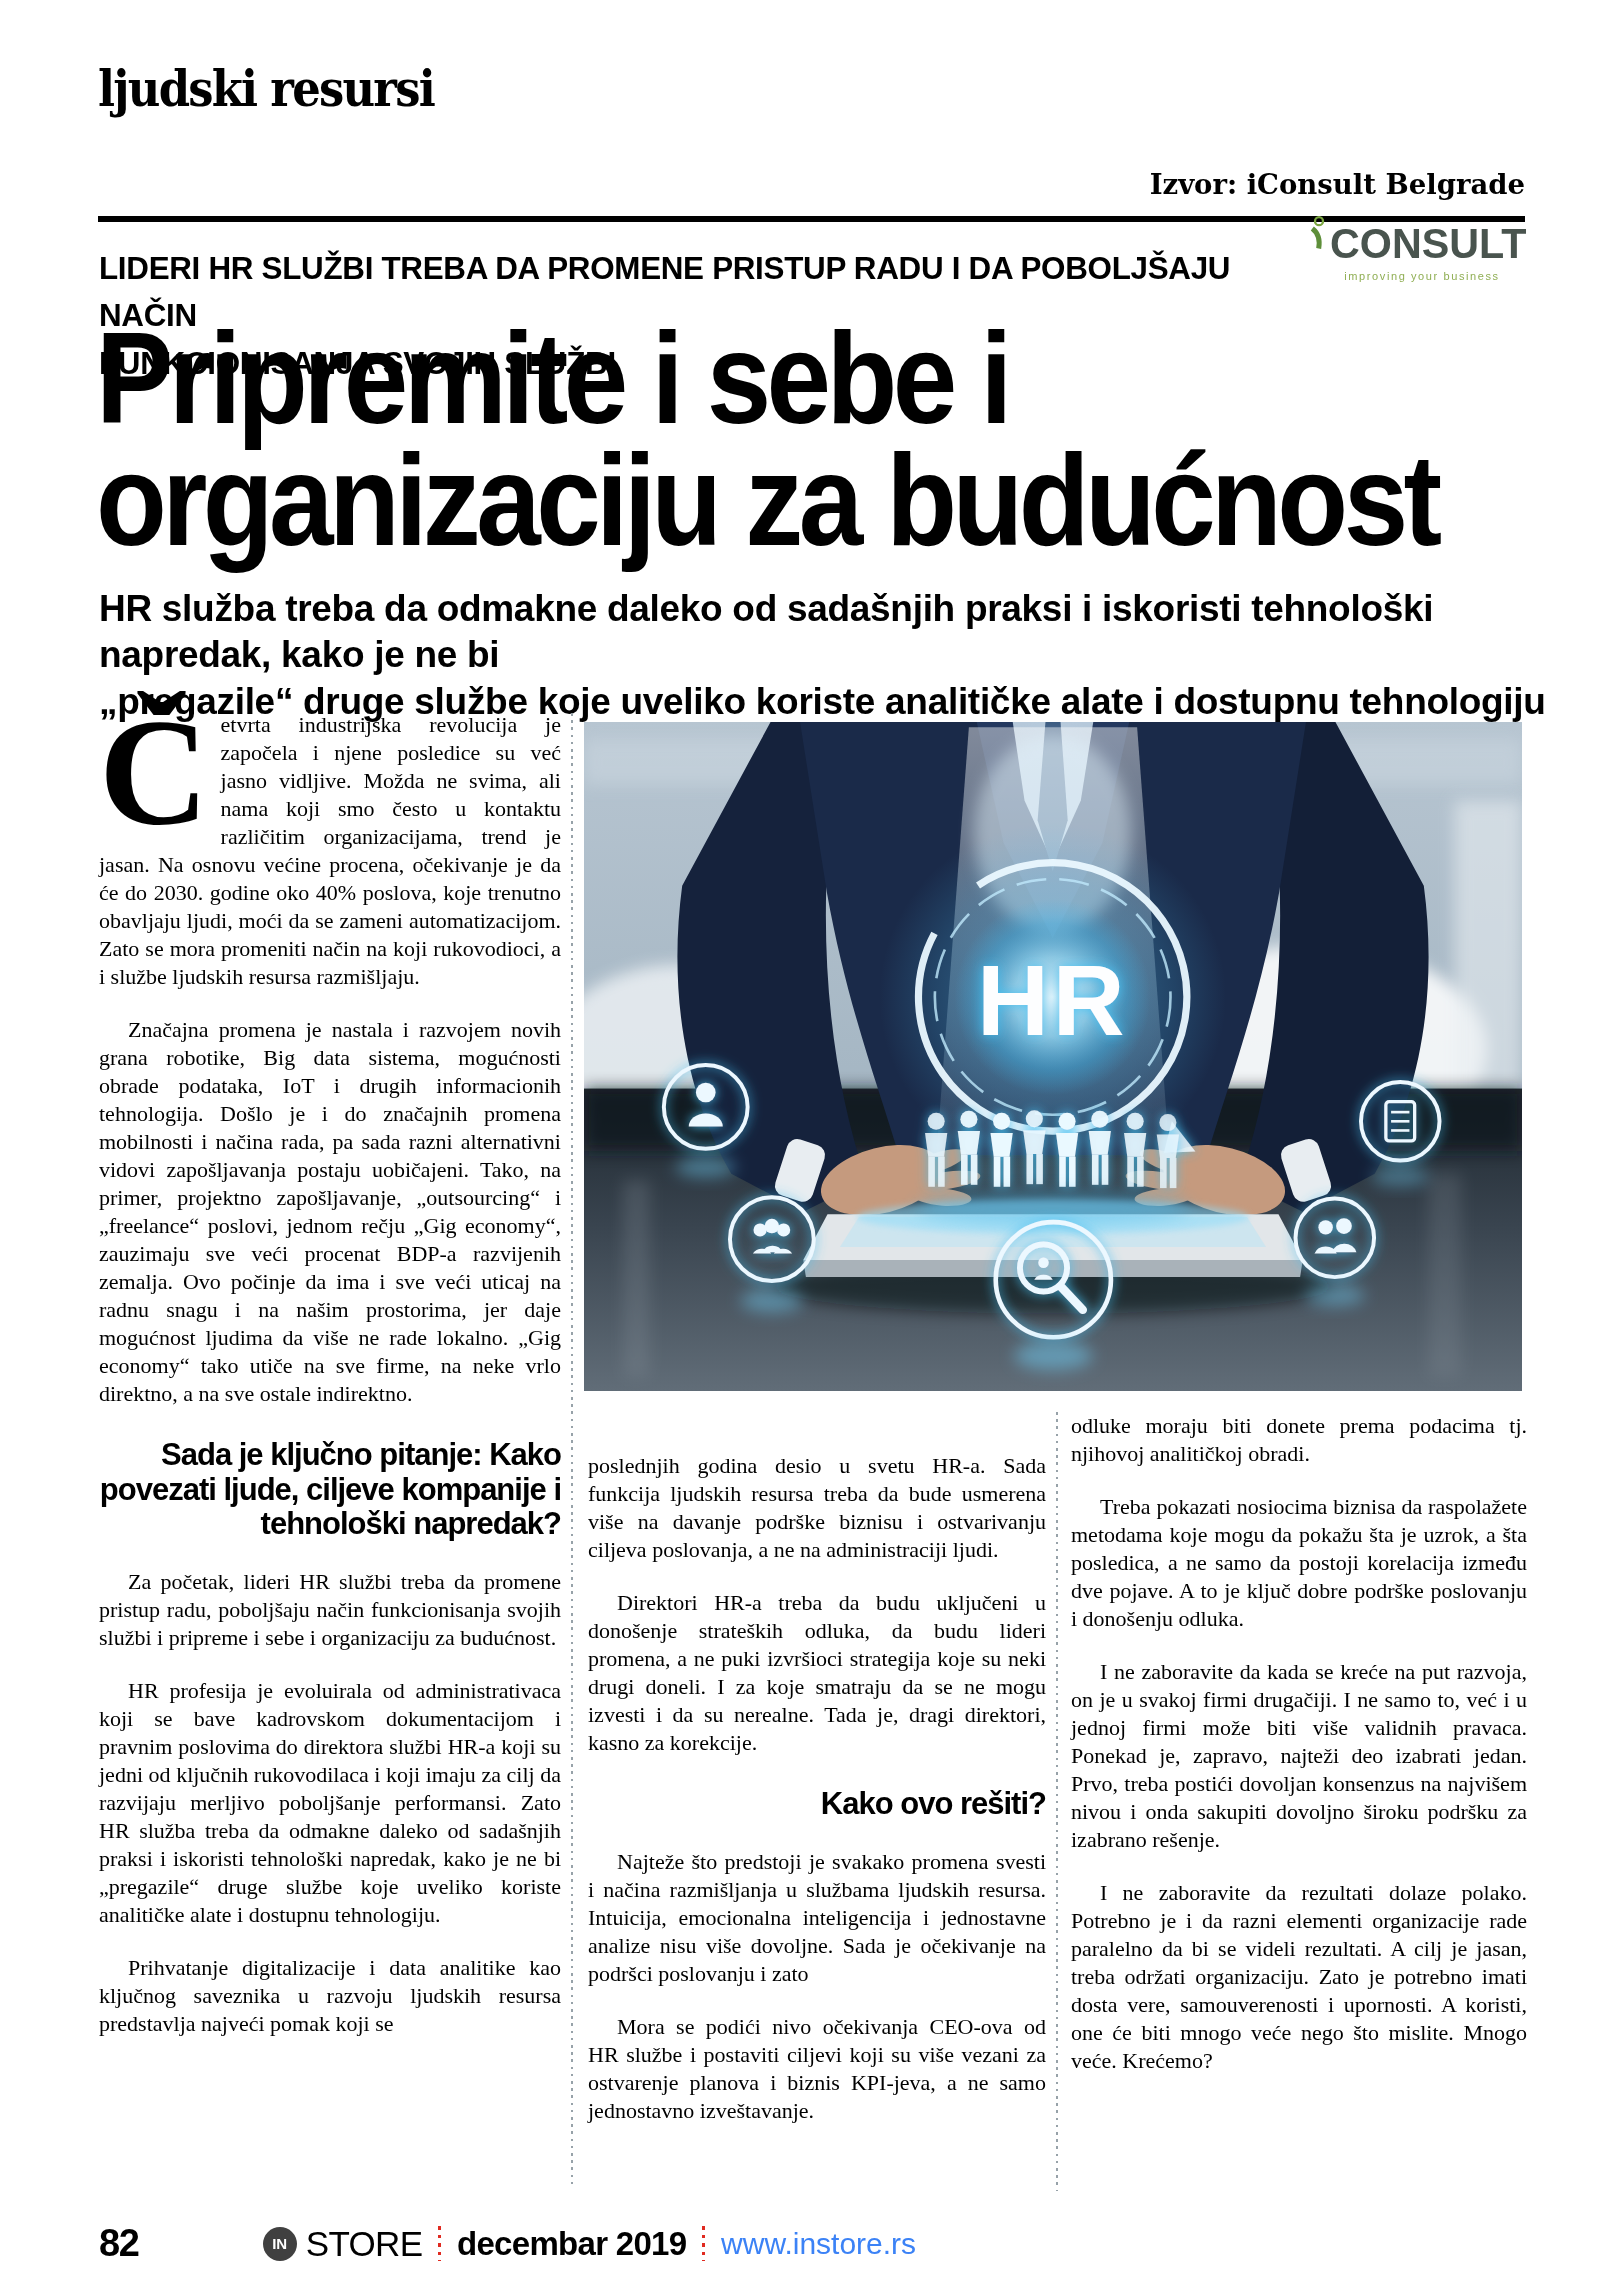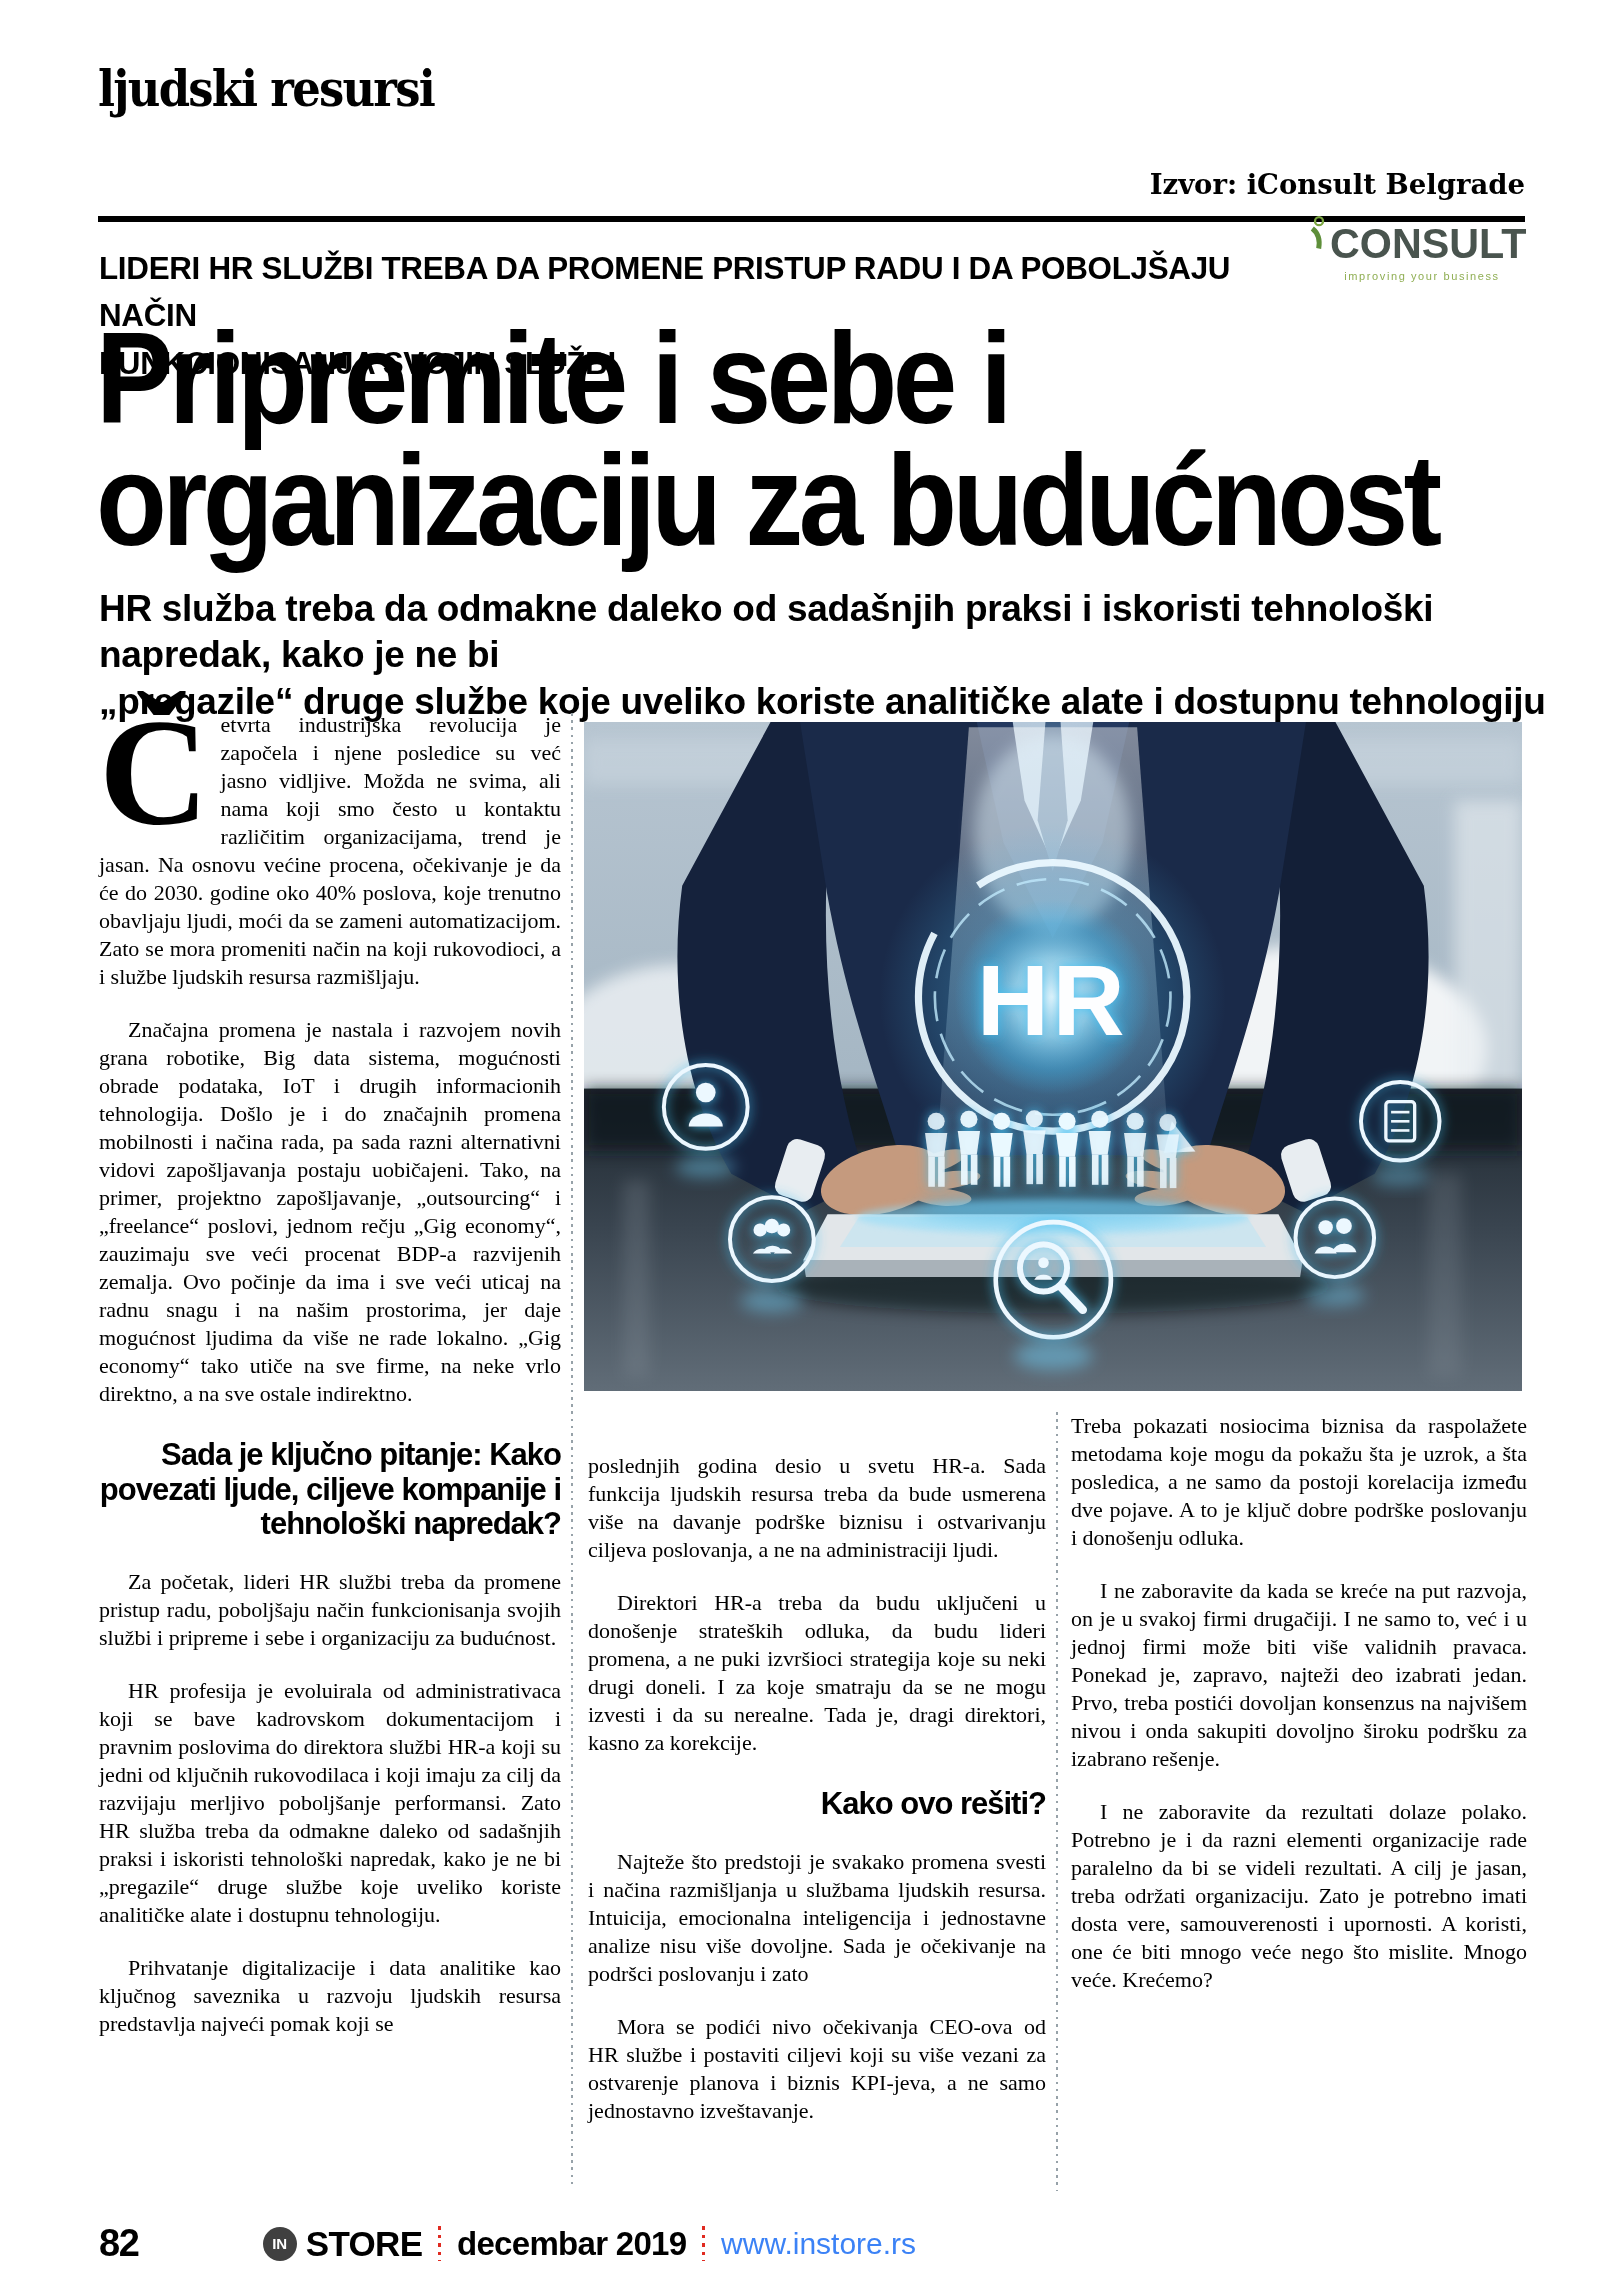--- a/index.html
+++ b/index.html
@@ -53,21 +53,21 @@
   .photo{position:absolute;left:584px;top:722px;width:938px;height:669px;overflow:hidden;}
   .photo svg{display:block;width:100%;height:100%;}
 
   
   .footer{position:absolute;left:99px;top:2222px;display:flex;align-items:center;
         font-family:"Liberation Sans",sans-serif;}
   .pageno{font-size:38px;font-weight:bold;letter-spacing:-1.3px;}
   .footer-logo{display:flex;align-items:center;margin-left:124px;gap:9.2px;}
   .in-circle{width:34px;height:34px;border-radius:50%;background:#404040;color:#fff;display:flex;
         align-items:center;justify-content:center;font-weight:bold;font-size:15px;}
-  .store{font-size:35px;font-weight:bold;letter-spacing:-0.7px;}
+  .store{font-size:35px;font-weight:normal;letter-spacing:-0.7px;}
   .fsep{width:3.3px;height:35px;margin:0 15.7px;
         background-image:repeating-linear-gradient(to bottom,#e02a20 0 3.9px,transparent 3.9px 8.5px);}
   .issue{font-size:33px;font-weight:bold;letter-spacing:-0.7px;}
   .website{font-size:30px;font-weight:normal;color:#3b82f6;}
 </style>
 </head>
 <body>
 
 <div class="page">
 
@@ -267,20 +267,21 @@
 
   <div class="col col2">
     <p>poslednjih godina desio u svetu HR-a. Sada funkcija ljudskih resursa treba da bude usmerena više na davanje podrške biznisu i ostvarivanju ciljeva poslovanja, a ne na administraciji ljudi.</p>
     <p>Direktori HR-a treba da budu uključeni u donošenje strateških odluka, da budu lideri promena, a ne puki izvršioci strategija koje su neki drugi doneli. I za koje smatraju da se ne mogu izvesti i da su nerealne. Tada je, dragi direktori, kasno za korekcije.</p>
     <h3 class="subhead">Kako ovo rešiti?</h3>
     <p>Najteže što predstoji je svakako promena svesti i načina razmišljanja u službama ljudskih resursa. Intuicija, emocionalna inteligencija i jednostavne analize nisu više dovoljne. Sada je očekivanje na podršci poslovanju i zato</p>
     <p>Mora se podići nivo očekivanja CEO-ova od HR službe i postaviti ciljevi koji su više vezani za ostvarenje planova i biznis KPI-jeva, a ne samo jednostavno izveštavanje.</p>
   </div>
 
   <div class="col col3">
+    <p>odluke moraju biti donete prema podacima tj. njihovoj analitičkoj obradi.</p>
     <p>Treba pokazati nosiocima biznisa da raspolažete metodama koje mogu da pokažu šta je uzrok, a šta posledica, a ne samo da postoji korelacija između dve pojave. A to je ključ dobre podrške poslovanju i donošenju odluka.</p>
     <p>I ne zaboravite da kada se kreće na put razvoja, on je u svakoj firmi drugačiji. I ne samo to, već i u jednoj firmi može biti više validnih pravaca. Ponekad je, zapravo, najteži deo izabrati jedan. Prvo, treba postići dovoljan konsenzus na najvišem nivou i onda sakupiti dovoljno široku podršku za izabrano rešenje.</p>
     <p>I ne zaboravite da rezultati dolaze polako. Potrebno je i da razni elementi organizacije rade paralelno da bi se videli rezultati. A cilj je jasan, treba održati organizaciju. Zato je potrebno imati dosta vere, samouverenosti i upornosti. A koristi, one će biti mnogo veće nego što mislite. Mnogo veće. Krećemo?</p>
   </div>
 
   <div class="footer">
     <div class="pageno">82</div>
     <div class="footer-logo">
       <div class="in-circle">IN</div>
       <div class="store">STORE</div>

